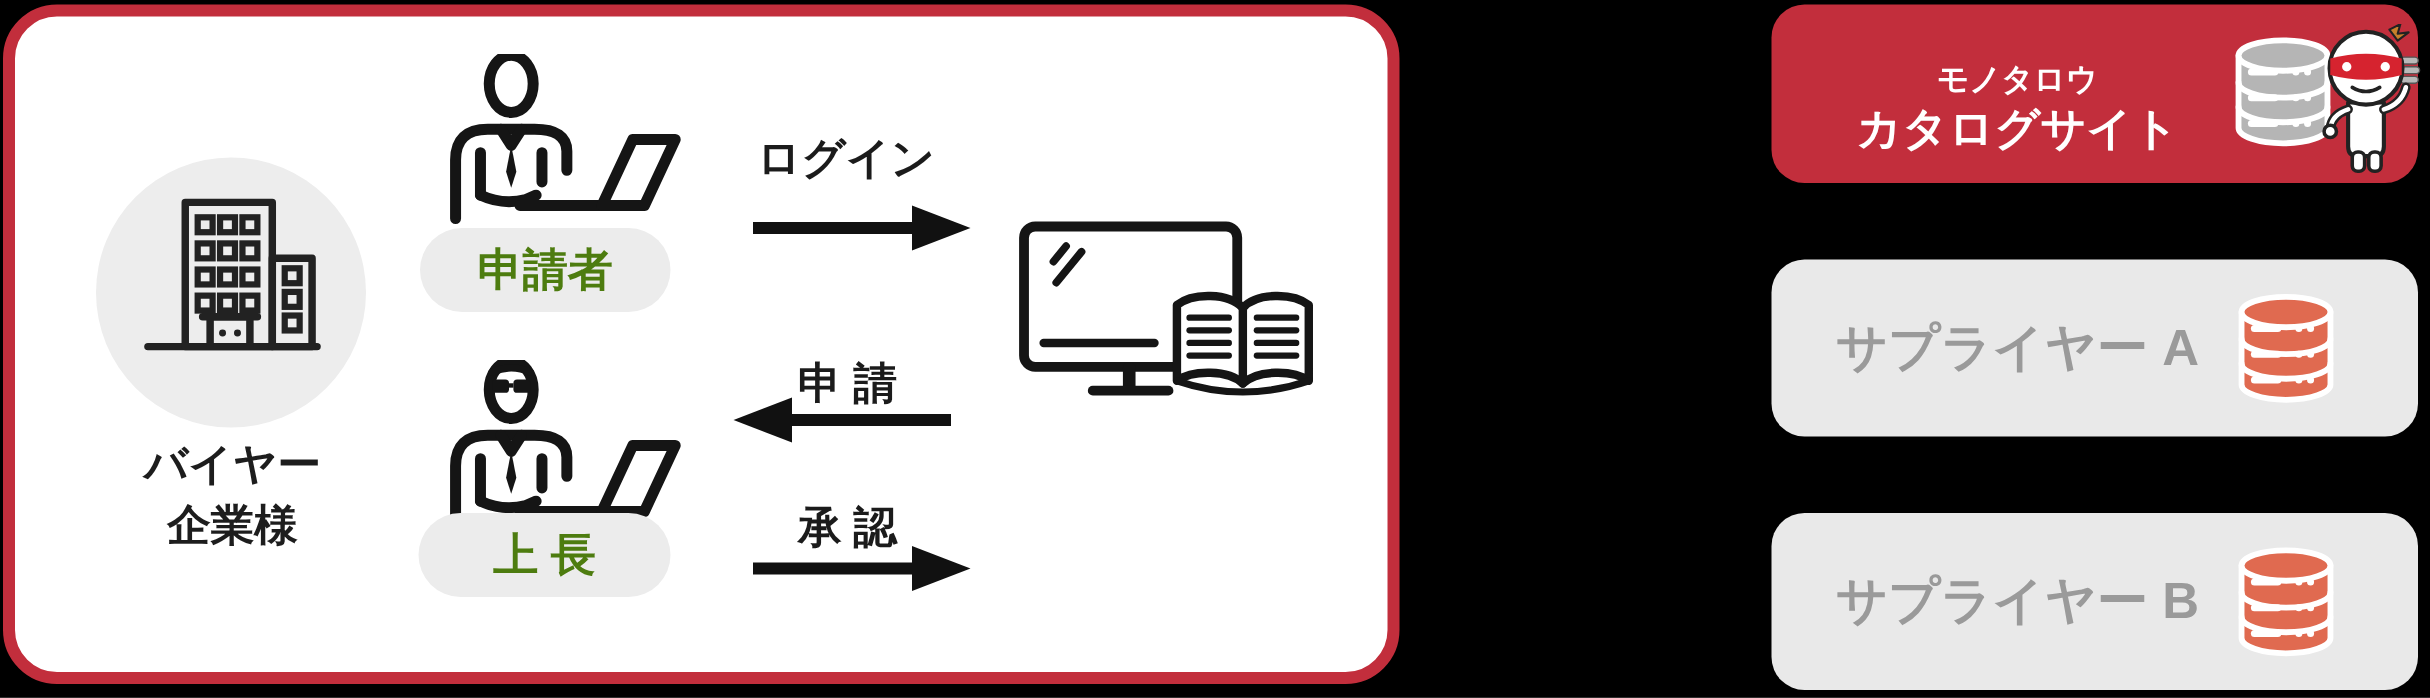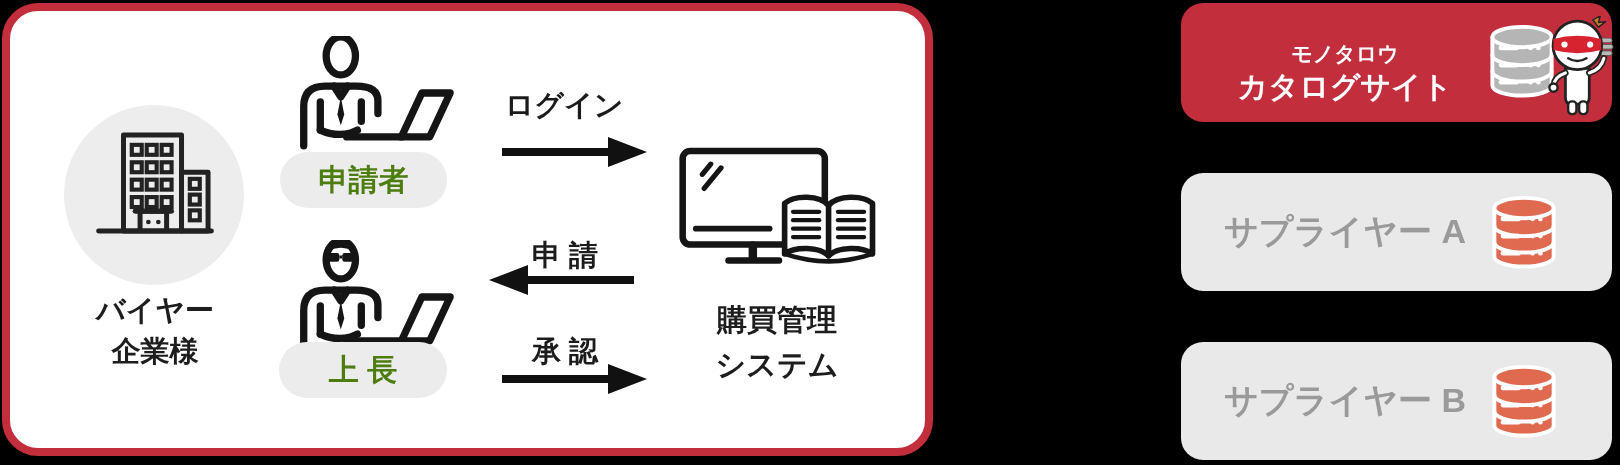--- a/index.html
+++ b/index.html
@@ -172,24 +172,20 @@
           <path d="M123 79 H151"></path>
           <path d="M123 88 H151"></path>
           <path d="M123 97 H151"></path>
         <path d="M171 70 H199"></path>
           <path d="M171 79 H199"></path>
           <path d="M171 88 H199"></path>
           <path d="M171 97 H199"></path>
       </g>
     </g>
   </svg>
-  <div class="abs system-label">
-    <div>購買管理</div>
-    <div>システム</div>
-  </div>
 
   <div class="abs catalog-box"></div>
   <div class="abs catalog-text">
     <span class="l1">モノタロウ</span>
     <span class="l2">カタログサイト</span>
   </div>
   <svg class="abs db-svg db-gray db-catalog" viewBox="0 0 100 104">
     <g stroke="#fff" stroke-width="5" stroke-linecap="round" stroke-linejoin="round">
       <path class="body" d="M12 20 L12 82 A38 13 0 0 0 88 82 L88 20"></path>
       <ellipse class="body" cx="50" cy="20" rx="38" ry="13"></ellipse>

